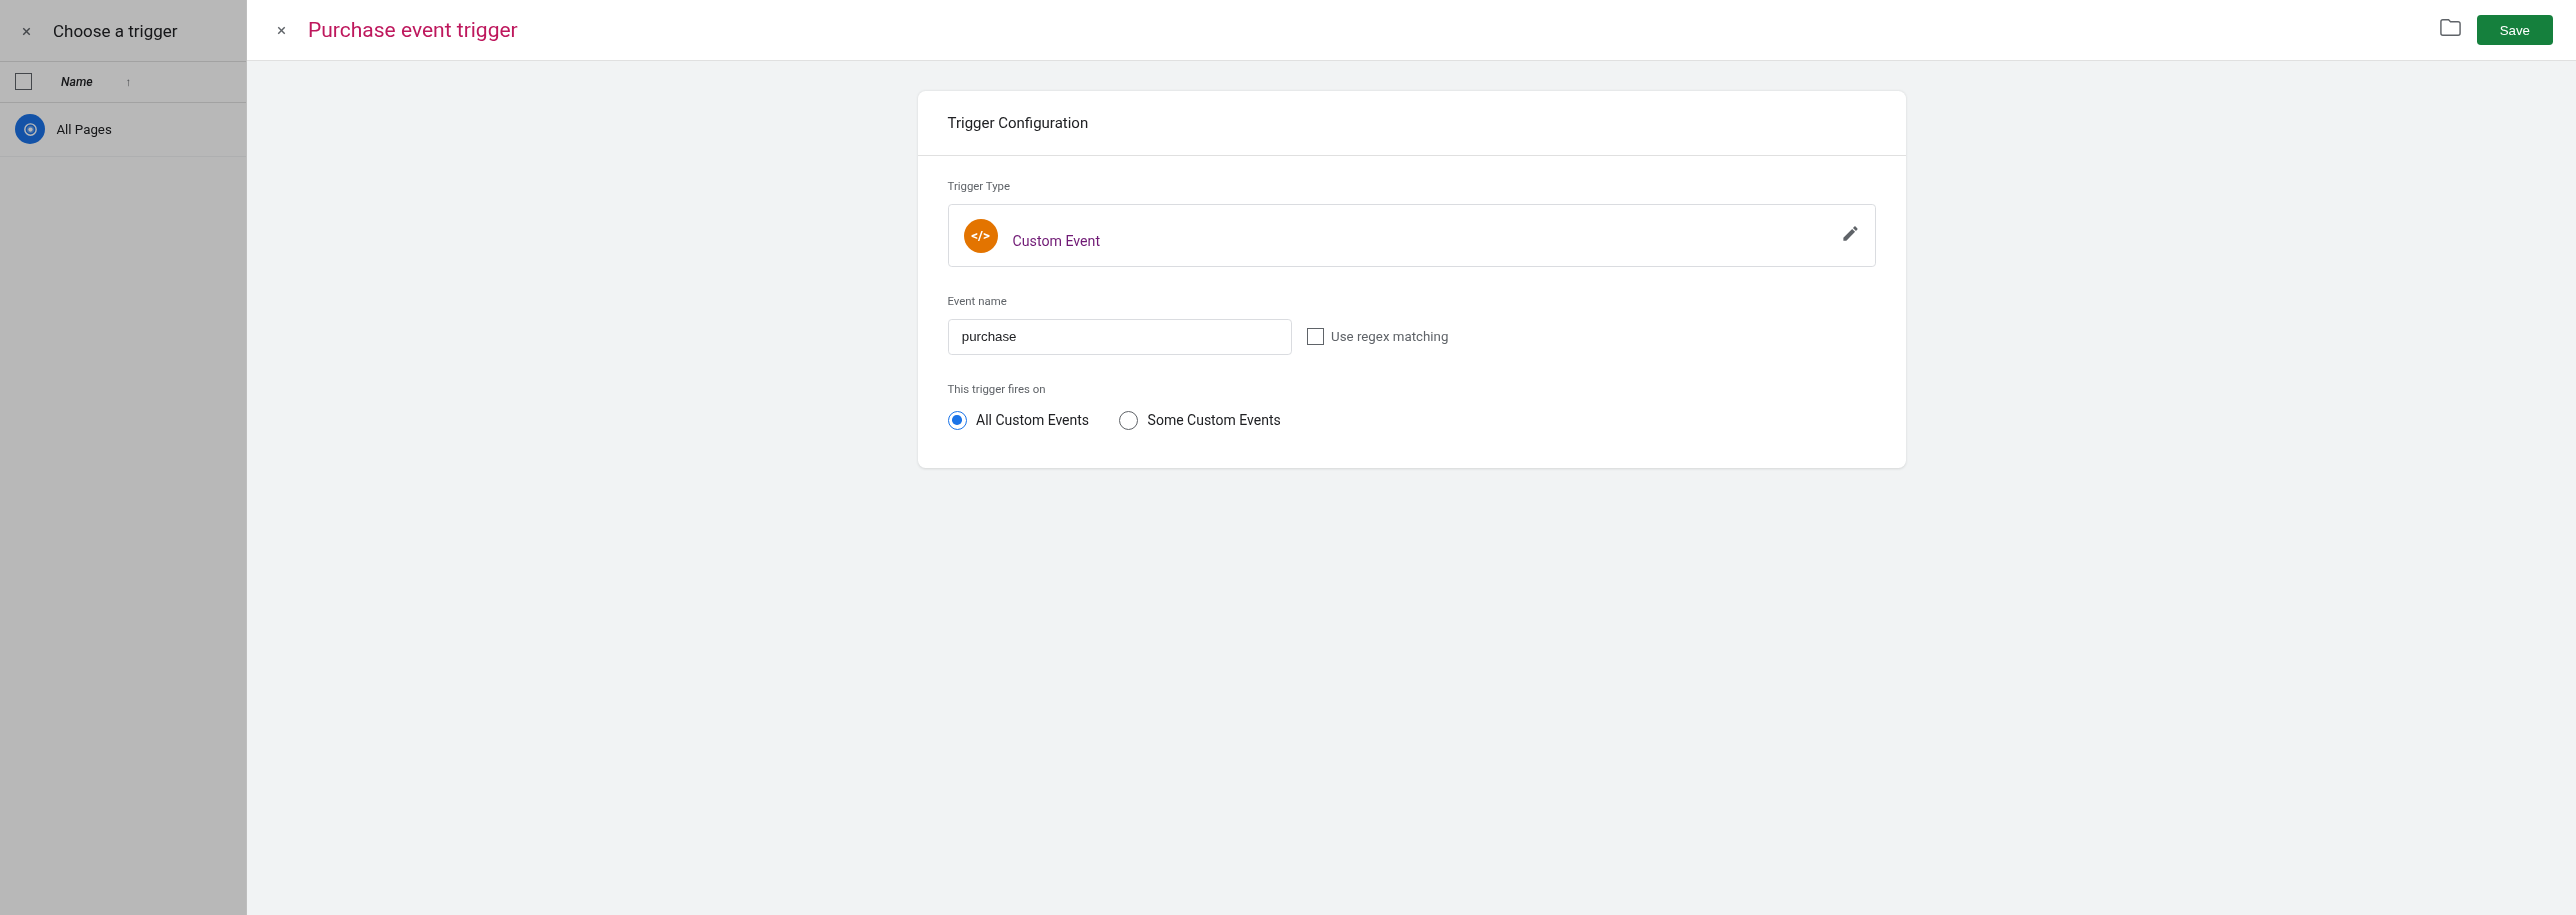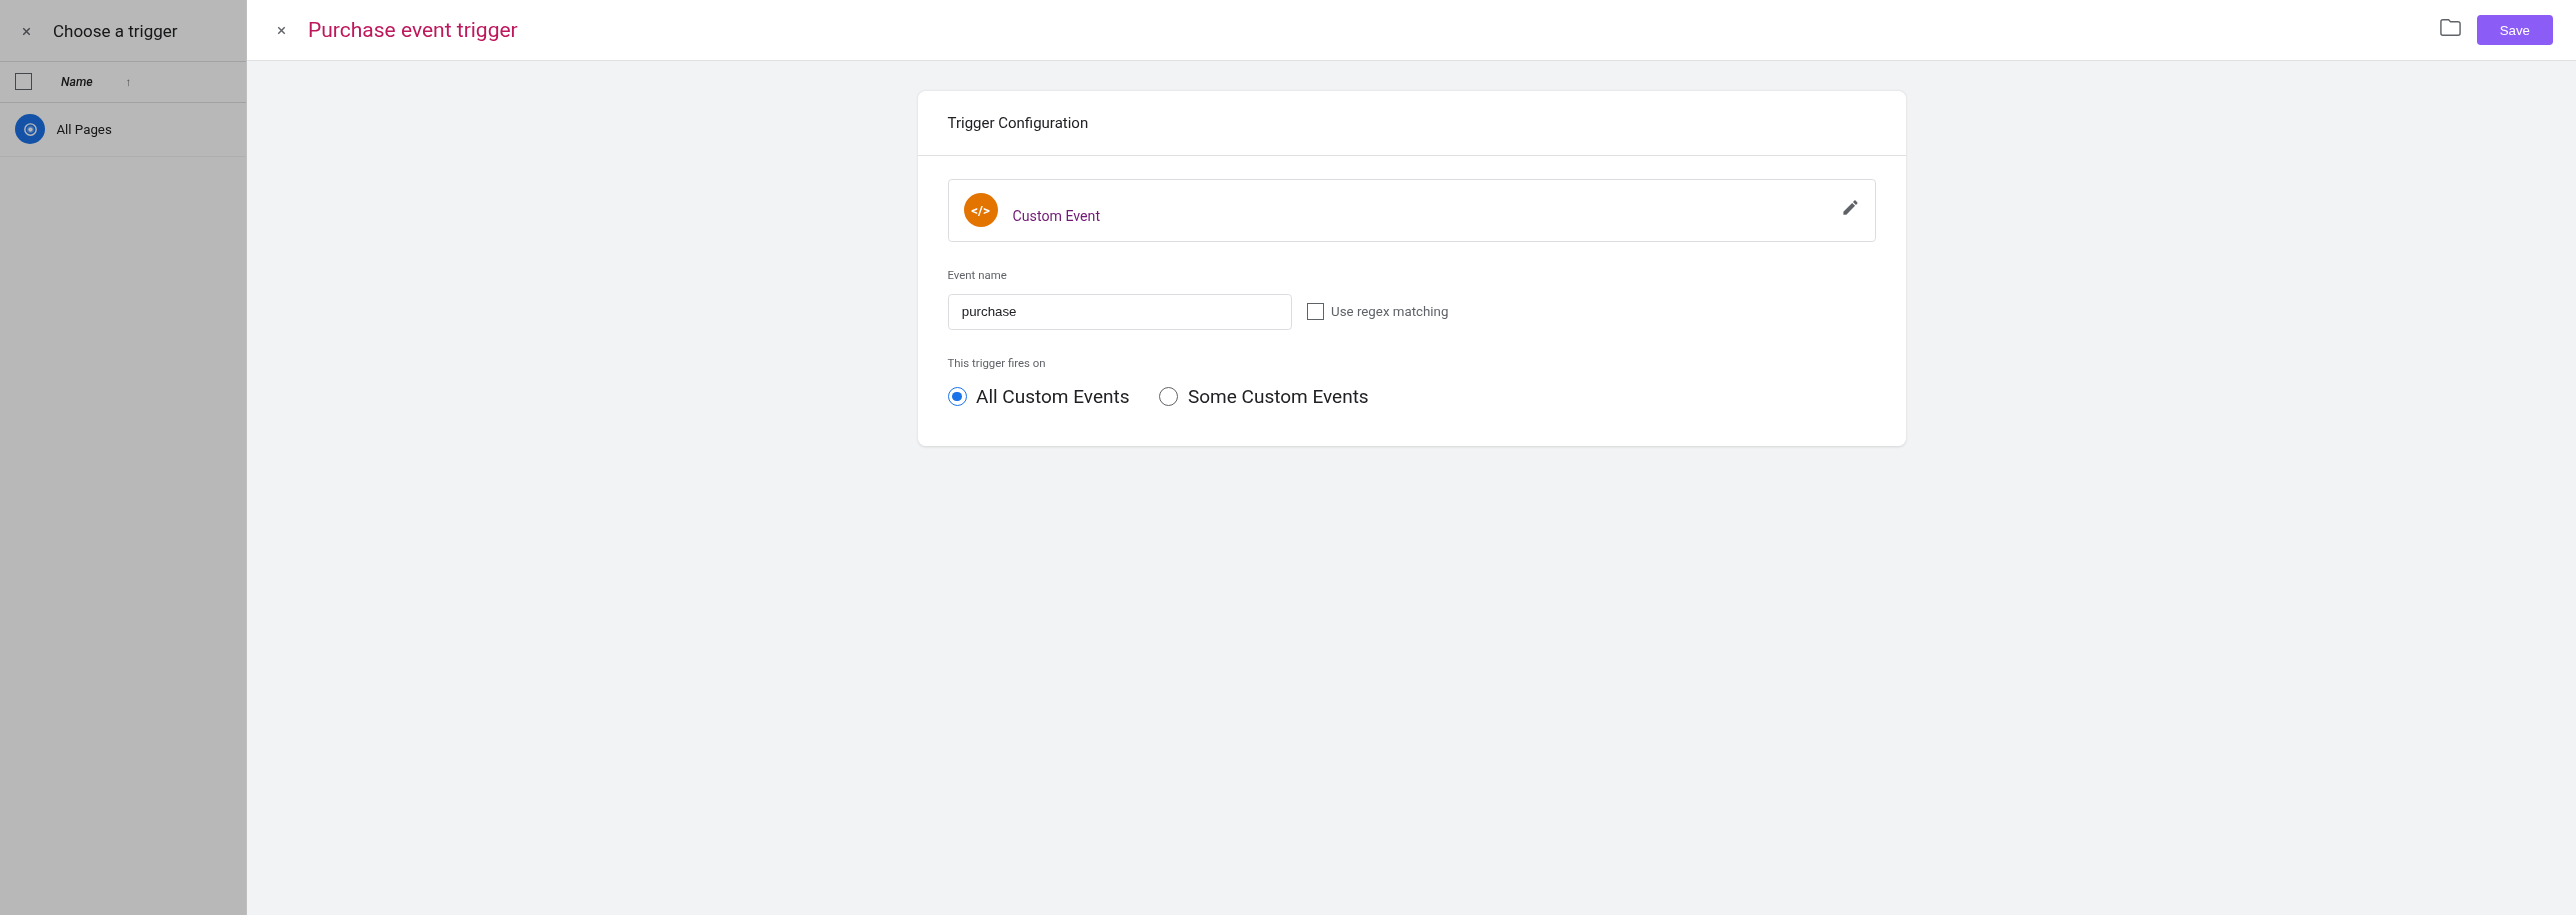--- a/index.html
+++ b/index.html
@@ -137,21 +137,21 @@
       font-weight: 400;
       color: #be185d;
       flex: 1;
     }
     .folder-icon {
       color: #5f6368;
       font-size: 19px;
       cursor: pointer;
     }
     .save-btn {
-      background: #8b5cf6;
+      background: #15803d;
       color: #fff;
       border: none;
       border-radius: 3.8px;
       padding: 7.6px 23px;
       font-size: 13.3px;
       font-weight: 500;
       cursor: pointer;
       margin-left: auto;
     }
 
@@ -293,21 +293,21 @@
     .radio-outer.selected {
       border-color: #1a73e8;
     }
     .radio-inner {
       width: 9.5px;
       height: 9.5px;
       border-radius: 50%;
       background: #1a73e8;
     }
     .radio-option-label {
-      font-size: 19px;
+      font-size: 14px;
       color: #202124;
     }
 
     
     .overlay {
       position: absolute;
       top: 0; left: 0; right: 0; bottom: 0;
       background: rgba(0,0,0,0.15);
       pointer-events: none;
     }
@@ -350,20 +350,21 @@
     <button class="save-btn">Save</button>
   </div>
 
   <div class="main-content">
     <div class="card">
       <div class="card-header">
         <div class="card-header-title">Trigger Configuration</div>
       </div>
       <div class="card-body">
 
+        <div class="section-label">Trigger Type</div>
         <div class="trigger-type-row">
           <div class="custom-event-icon">
             <span>&lt;/&gt;</span>
           </div>
           <span class="trigger-type-label">Custom Event</span>
           <span class="edit-icon">
             <svg width="19" height="19" viewBox="0 0 24 24" fill="none" xmlns="http://www.w3.org/2000/svg">
               <path d="M3 17.25V21H6.75L17.81 9.94L14.06 6.19L3 17.25ZM20.71 7.04C21.1 6.65 21.1 6.02 20.71 5.63L18.37 3.29C17.98 2.9 17.35 2.9 16.96 3.29L15.13 5.12L18.88 8.87L20.71 7.04Z" fill="#5f6368"></path>
             </svg>
           </span>

